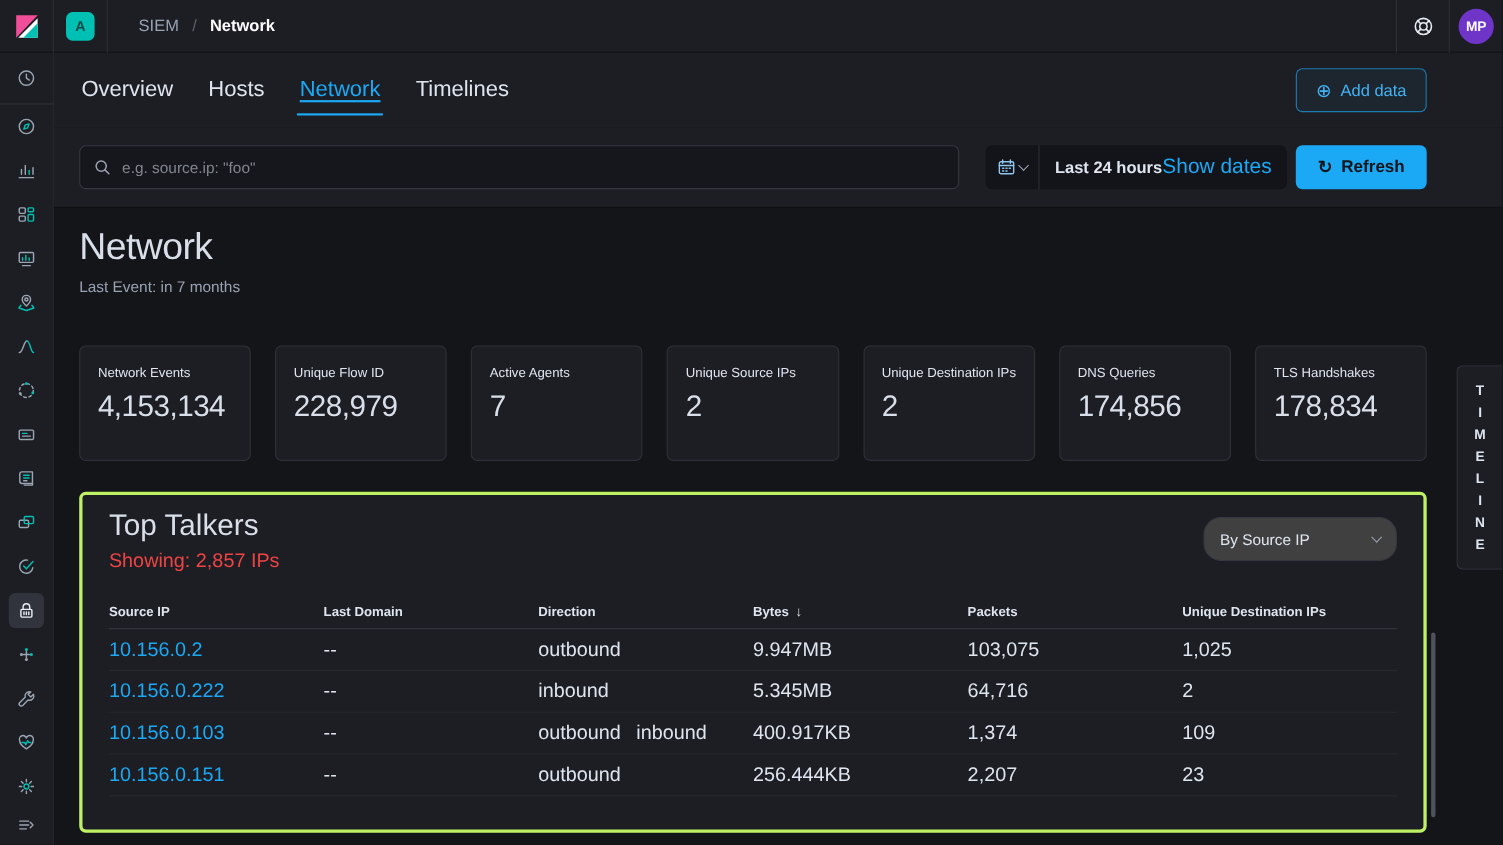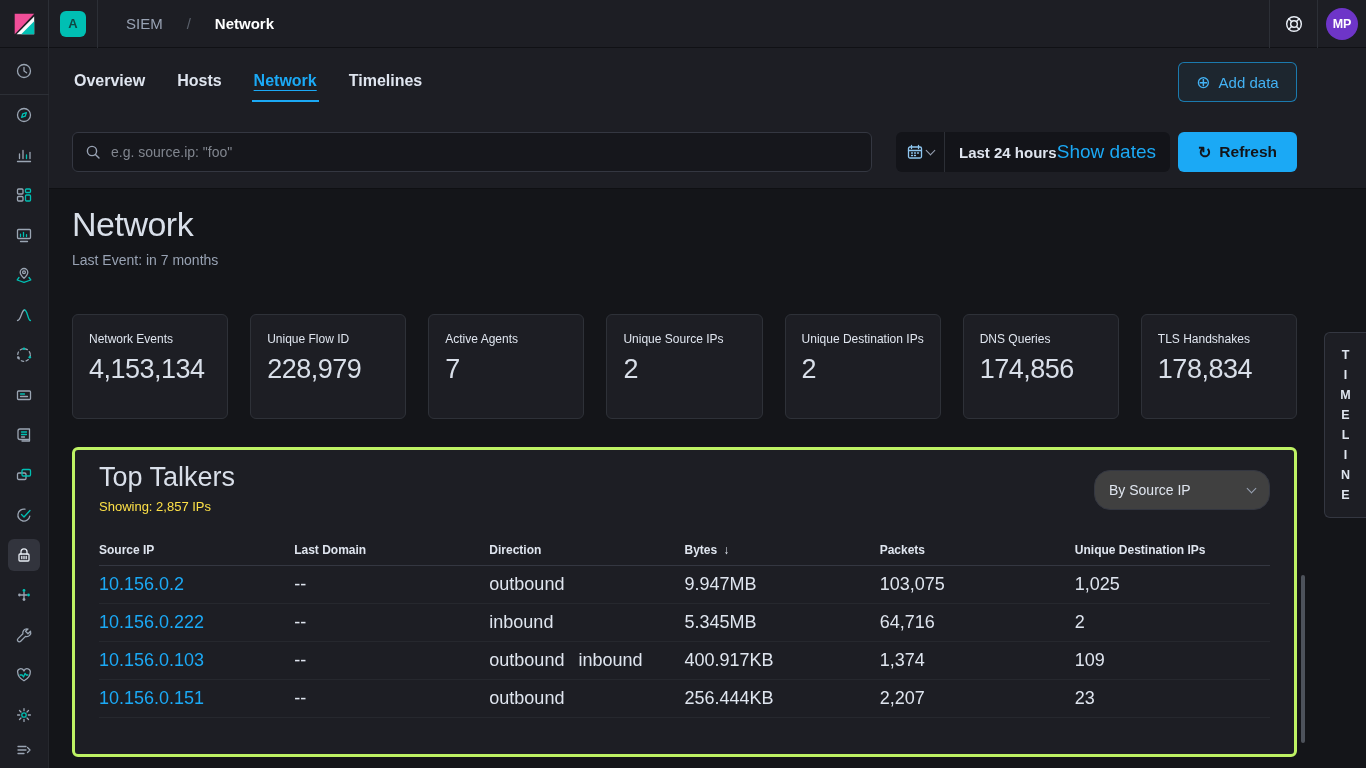--- a/index.html
+++ b/index.html
@@ -4,21 +4,21 @@
 <style>
   *{box-sizing:border-box;margin:0;padding:0}
   html,body{width:1366px;height:768px;overflow:hidden}
   body{background:#141519;font-family:"Liberation Sans",sans-serif;color:#dfe5ef;position:relative}
 
   
   .topbar{height:48px;background:#1d1e24;display:flex;align-items:center;border-bottom:1px solid #101115}
   .logo-btn{width:49px;height:48px;display:flex;align-items:center;justify-content:center;border-right:1px solid #2c2f36;cursor:pointer}
   .space-btn{width:49px;height:48px;display:flex;align-items:center;justify-content:center;border-right:1px solid #2c2f36;cursor:pointer}
   .space-badge{width:26px;height:26px;border-radius:6px;background:#00bfb3;color:#0f4844;font-size:13px;font-weight:bold;display:flex;align-items:center;justify-content:center}
-  .breadcrumbs{margin-left:28px;display:flex;align-items:center;gap:24px;font-size:15px}
+  .breadcrumbs{margin-left:28px;display:flex;align-items:center;gap:12px;font-size:15px}
   .crumb-parent{color:#98a2b3}
   .crumb-sep{color:#5a606b}
   .crumb-current{color:#fff;font-weight:bold}
   .topbar-right{margin-left:auto;display:flex;align-items:center;height:48px}
   .tb-divider{width:1px;height:48px;background:#2c2f36}
   .help-btn{width:47px;height:48px;display:flex;align-items:center;justify-content:center;cursor:pointer}
   .avatar{width:32px;height:32px;border-radius:50%;color:#fff;font-size:12.5px;font-weight:bold;display:flex;align-items:center;justify-content:center;margin:0 8px;cursor:pointer}
 
   
   .app{display:flex;height:720px}
@@ -33,21 +33,21 @@
   .sicon .t{stroke:#00bfb3}
   .sicon .tf{fill:#00bfb3;stroke:none}
   .sicon .gf{fill:#9aa5b3;stroke:none}
   .nav-item.active .sicon *{stroke:#e8edf5}
 
   .main{flex:1;display:flex;flex-direction:column;min-width:0}
 
   
   .tabbar{height:68px;background:#1d1e24;display:flex;align-items:center;padding:0 69px 0 23px;flex:none}
   .tabs{display:flex;gap:28px;align-items:center}
-  .tab{font-size:16px;font-weight:bold;color:#dfe5ef;padding:10px 2px;cursor:pointer;border-bottom:2px solid transparent}
+  .tab{font-size:20px;font-weight:normal;color:#dfe5ef;padding:10px 2px;cursor:pointer;border-bottom:2px solid transparent}
   .tab.active{color:#1ba9f5;text-decoration:underline;text-underline-offset:4px;border-bottom:2px solid #1ba9f5}
   .add-data-btn{margin-left:auto;height:40px;min-width:119px;border:1px solid rgba(27,169,245,.65);border-radius:6px;background:rgba(27,169,245,.06);color:#43b2f4;font-size:15px;font-weight:500;display:flex;align-items:center;justify-content:center;gap:8px;cursor:pointer;padding:0 14px}
   .add-data-btn .plus{font-size:17px;line-height:1}
 
   
   .searchrow{height:73px;background:#1d1e24;display:flex;align-items:center;padding:0 69px 0 23px;border-bottom:1px solid #0f1013;flex:none}
   .search-box{width:800px;height:40px;background:#16171c;border:1px solid #343741;border-radius:6px;display:flex;align-items:center;padding:0 12px;flex:none}
   .search-box input{flex:1;background:transparent;border:none;outline:none;color:#dfe5ef;font-size:14px;font-family:"Liberation Sans",sans-serif;margin-left:10px}
   .search-box input::placeholder{color:#81868f}
   .dategroup{margin-left:24px;width:274px;height:40px;background:#131419;border-radius:6px;display:flex;align-items:center;flex:none}
@@ -64,21 +64,21 @@
   .page-subtitle{margin-top:8px;font-size:14px;color:#98a2b3}
 
   .stats{margin-top:46px;display:grid;grid-template-columns:repeat(7,1fr);gap:22px}
   .stat-card{background:#1d1e24;border:1px solid #2e3138;border-radius:6px;padding:15px 16px;min-height:105px}
   .stat-label{font-size:12px;font-weight:normal;color:#dfe5ef;line-height:1.55}
   .stat-value{margin-top:5px;font-size:27px;font-weight:300;color:#d9dfe9;letter-spacing:-.5px}
 
   .panel{margin-top:28px;background:#1d1e24;border:3px solid #bef264;border-radius:6px;padding:12px 24px 0;height:310px}
   .panel-head{display:flex;align-items:flex-start}
   .panel-title{font-size:27px;font-weight:400;color:#d9dfe9}
-  .panel-subtitle{margin-top:6px;font-size:13px;color:#fde047}
+  .panel-subtitle{margin-top:6px;font-size:18px;color:#ef4444}
   .panel-controls{margin-left:auto;display:flex;gap:26px;align-items:center;margin-top:8px}
   .select{width:176px;height:40px;background:#404040;border:1px solid #343741;border-radius:16px;display:flex;align-items:center;padding:0 14px;font-size:14px;color:#dfe5ef;cursor:pointer}
   .select .chev{margin-left:auto}
   .toggle{height:36px;background:#111216;border:1px solid #26282e;border-radius:6px;display:flex;align-items:center;padding:0 6px}
   .toggle-opt{padding:0 10px;font-size:14px;cursor:pointer}
   .toggle-opt.on{font-weight:bold;color:#e8edf5}
   .toggle-opt.off{color:#98a2b3}
 
   .table{margin-top:20px}
   .trow{display:grid;grid-template-columns:repeat(6,1fr);align-items:center}

